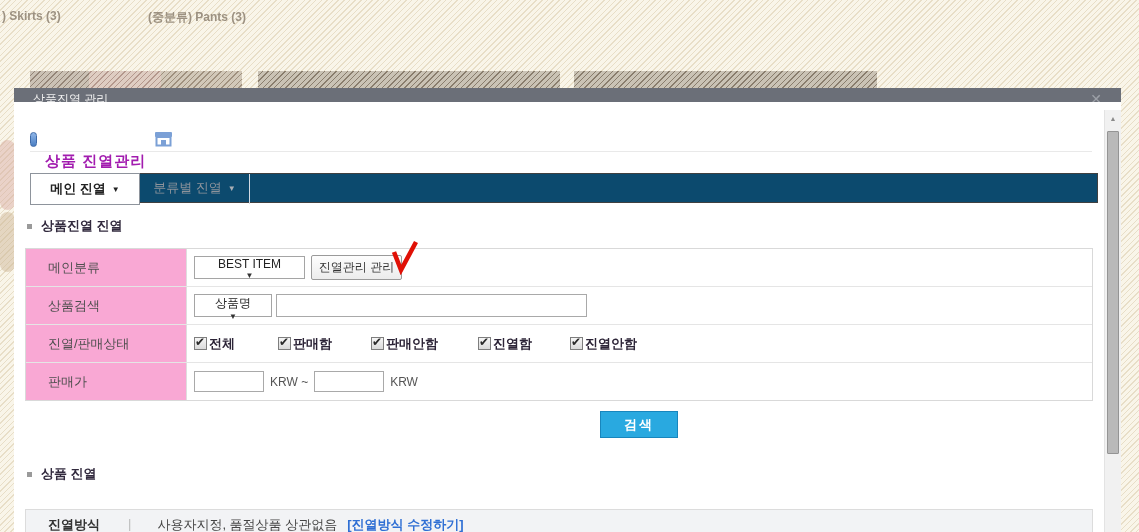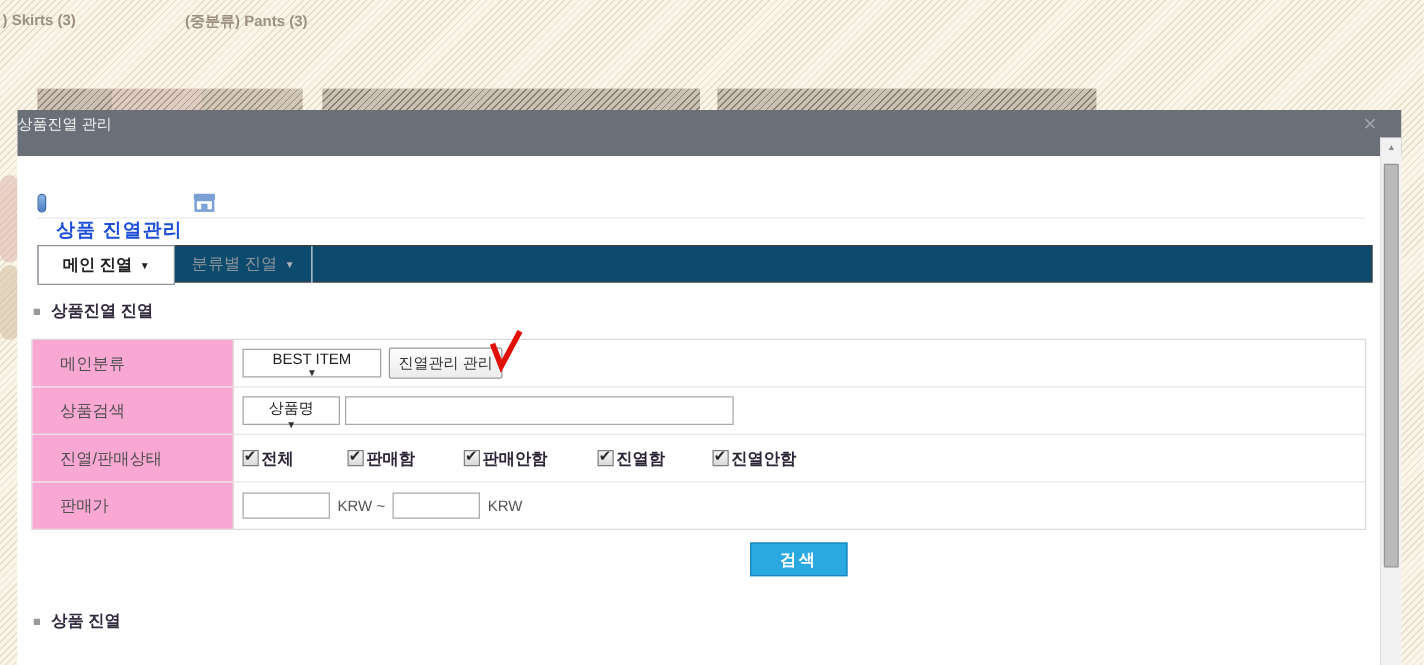--- a/index.html
+++ b/index.html
@@ -25,38 +25,38 @@
   }
   .strip1 { left:30px;  width:212px; background:
       repeating-linear-gradient(135deg,rgba(250,246,233,.5) 0 3px,rgba(120,105,85,.2) 3px 4px),
       linear-gradient(90deg,#9b8c80 0 28%,#c3a49b 28% 62%,#a99a88 62% 100%); }
   .strip2 { left:258px; width:302px; }
   .strip3 { left:574px; width:303px; }
 
   
   .modal { position:absolute; left:14px; top:88px; width:1107px; height:444px; background:#fff; }
   .modal-titlebar {
-    height:37px; background:#6b6f78; color:#f1f1f1; font-size:12px;
-    line-height:22px; position:relative;
+    height:14px; background:#6b6f78; color:#f1f1f1; font-size:12px;
+    line-height:22px; padding-left:19px; position:relative;
   }
   .modal-close {
     position:absolute; right:14px; top:0; width:22px; height:22px; line-height:22px;
     text-align:center; color:#9da1a8; font-size:14px; cursor:pointer;
   }
   .modal-body { position:relative; width:1090px; height:422px; background:#fff; }
 
   
   .scrollbar { position:absolute; right:0; top:22px; bottom:0; width:17px; background:#f1f1f1; border-left:1px solid #e3e3e3; }
   .scroll-up { height:17px; text-align:center; font-size:7px; color:#8a8a8a; line-height:17px; cursor:pointer; }
   .scroll-thumb { position:absolute; left:2px; top:21px; width:12px; height:323px; background:#b9b9b9; border:1px solid #949494; border-radius:1px; }
 
   
   .page-title-row { position:absolute; left:16px; top:27px; height:20px; display:flex; align-items:center; }
   .title-bullet { width:7px; height:15px; border-radius:4px; background:linear-gradient(#8fb6e8,#4a7ec2); border:1px solid #3e6aa8; margin-right:8px; }
-  .page-title { font-size:15px; font-weight:bold; color:#1d4ed8; letter-spacing:1px;margin-top:44px; }
+  .page-title { font-size:15px; font-weight:bold; color:#a21caf; letter-spacing:1px;margin-top:44px; }
   .store-icon { margin-left:8px; display:inline-block; }
 
   .divider { position:absolute; left:16px; top:49px; width:1062px; border-top:1px solid #e9e9e9; }
 
   
   .tabbar { position:absolute; left:16px; top:71px; width:1068px; height:30px;
     background:#0c4a6e; border:1px solid #404040; }
   .tab { float:left; height:30px; line-height:28px; text-align:center; font-size:13px; cursor:pointer; }
   .tab-active {
     width:110px; background:#fff; font-weight:bold; color:#222;

